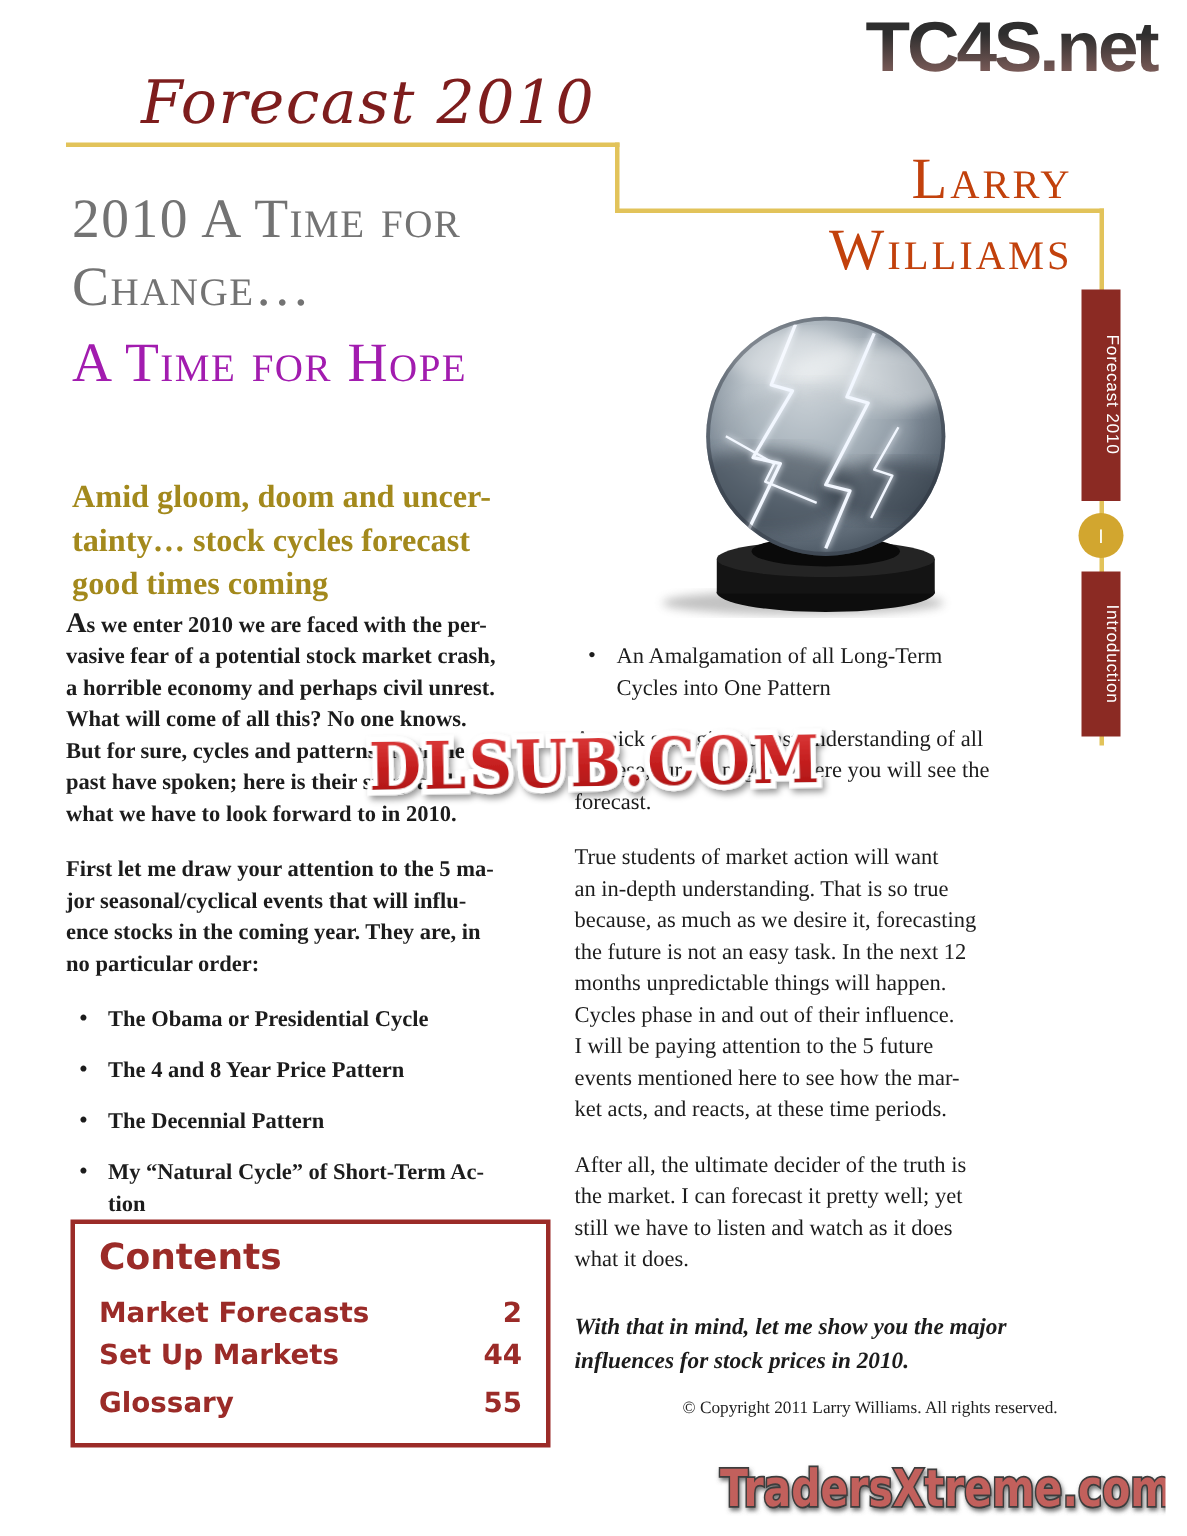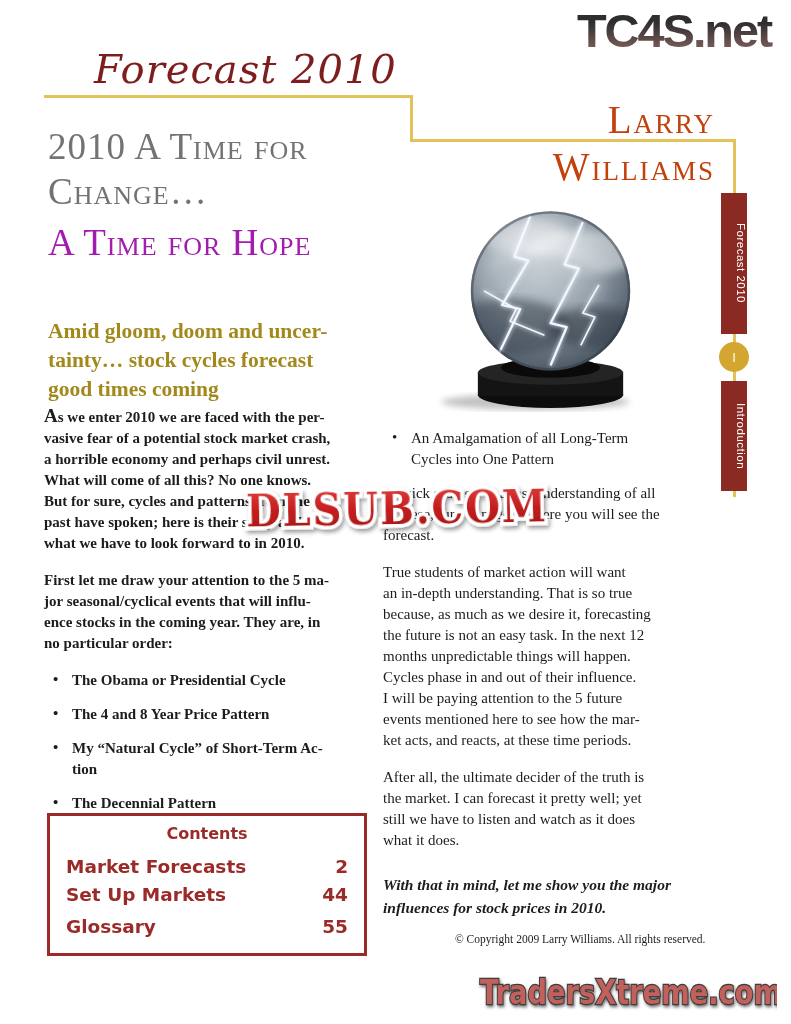--- a/index.html
+++ b/index.html
@@ -79,21 +79,21 @@
     position:absolute; left:455px; top:933px; font-size:11.5px; color:#222222;
     white-space:nowrap;
   }
 
   
   .contents-box {
     position:absolute; left:47px; top:813px; width:282px;
     border:3px solid #9b2b28; padding:6px 16px 12px 16px;
     font-family:"DejaVu Sans", sans-serif; font-weight:bold; color:#9b2b28;
   }
-  .contents-title { text-align:center; font-size:16px; margin:2px 0 10px 0; }
+  .contents-title { font-size:24px; margin:2px 0 10px 0; }
   .contents-row { display:flex; justify-content:space-between; font-size:18.5px; line-height:28px; cursor:pointer; }
   .contents-row.gap { margin-top:4px; }
 
   
   .crystal { position:absolute; left:430px; top:194px; }
   .watermark { position:absolute; left:238px; top:478px; transform:rotate(-1deg); }
   .footer-logo { position:absolute; left:474px; top:966px; }
 </style>
 </head>
 <body>
@@ -180,36 +180,36 @@
       <circle cx="118" cy="96" r="78" fill="none" stroke="#2c343d" stroke-width="3" opacity="0.45"></circle>
     </g>
   </svg>
 
   <div class="col" id="col-left">
     <p class="lead">As we enter 2010 we are faced with the per-<br>vasive fear of a potential stock market crash,<br>a horrible economy and perhaps civil unrest.<br>What will come of all this? No one knows.<br>But for sure, cycles and patterns from the<br>past have spoken; here is their story and<br>what we have to look forward to in 2010.</p>
     <p>First let me draw your attention to the 5 ma-<br>jor seasonal/cyclical events that will influ-<br>ence stocks in the coming year. They are, in<br>no particular order:</p>
     <ul>
       <li>The Obama or Presidential Cycle</li>
       <li>The 4 and 8 Year Price Pattern</li>
+      <li>The Decennial Pattern</li>
       <li>My “Natural Cycle” of Short-Term Ac-<br>tion</li>
-      <li>The Decennial Pattern</li>
     </ul>
   </div>
 
   <div class="col" id="col-right">
     <ul>
       <li>An Amalgamation of all Long-Term<br>Cycles into One Pattern</li>
     </ul>
     <p>A quick scan gives a fast understanding of all<br>of these; turn to page 2 where you will see the<br>forecast.</p>
     <p>True students of market action will want<br>an in-depth understanding. That is so true<br>because, as much as we desire it, forecasting<br>the future is not an easy task. In the next 12<br>months unpredictable things will happen.<br>Cycles phase in and out of their influence.<br>I will be paying attention to the 5 future<br>events mentioned here to see how the mar-<br>ket acts, and reacts, at these time periods.</p>
     <p>After all, the ultimate decider of the truth is<br>the market. I can forecast it pretty well; yet<br>still we have to listen and watch as it does<br>what it does.</p>
     <p class="emphasis">With that in mind, let me show you the major<br>influences for stock prices in 2010.</p>
   </div>
 
-  <div class="copyright">©  Copyright 2009 Larry Williams. All rights reserved.</div>
+  <div class="copyright">©  Copyright 2011 Larry Williams. All rights reserved.</div>
 
   <div class="contents-box">
     <div class="contents-title">Contents</div>
     <div class="contents-row">
       <span>Market Forecasts</span>
       <span>2</span>
     </div>
     <div class="contents-row">
       <span>Set Up Markets</span>
       <span>44</span>

